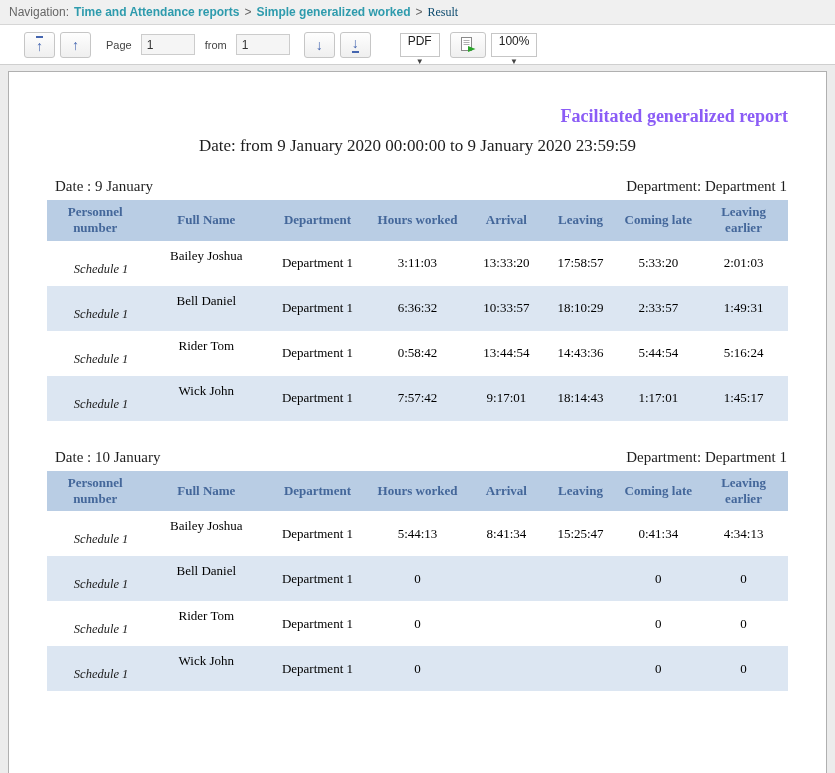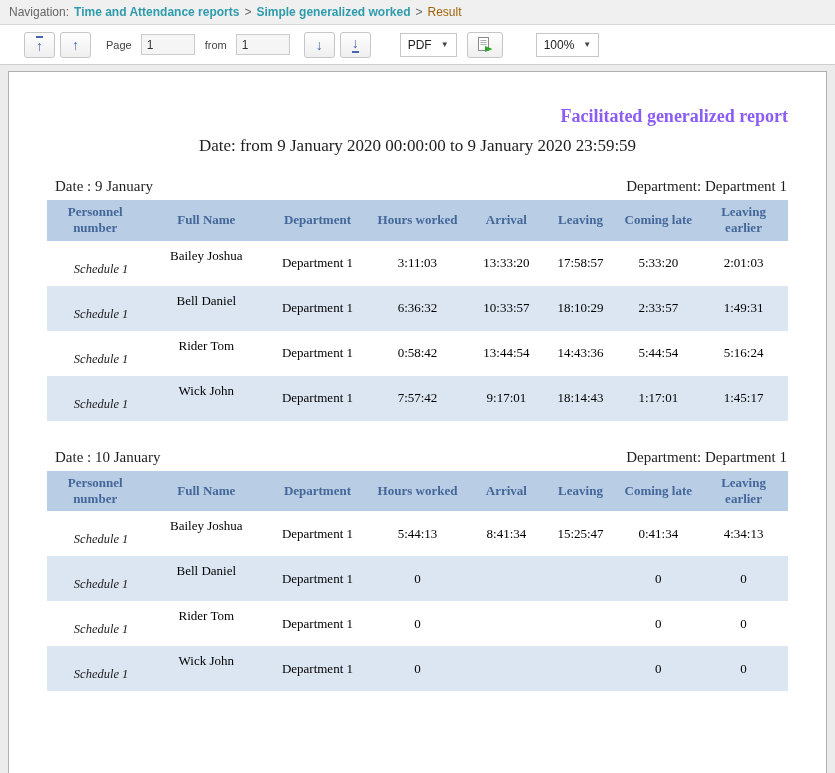--- a/index.html
+++ b/index.html
@@ -12,21 +12,21 @@
 
   
   .navbar {
     height:25px; background:#f0f0f0; border-bottom:1px solid #d6d6d6;
     display:flex; align-items:center; padding:0 9px;
     font-size:12px; color:#666;
   }
   .navbar > * { margin-right:5px; white-space:nowrap; }
   .nav-link { color:#2e9bad; font-weight:bold; text-decoration:none; cursor:pointer; }
   .nav-sep { color:#666; }
-  .nav-current { color:#a16207; }
+  .nav-current { color:#0c4a6e;font-family:Liberation Serif, serif; }
 
   
   .toolbar {
     height:40px; background:#ffffff; border-bottom:1px solid #cfcfcf;
     display:flex; align-items:center; padding:0 0 0 24px;
   }
   .tbtn {
     width:31px; height:26px; border:1px solid #c6c6c6; border-radius:3px;
     background:linear-gradient(#fefefe,#efefef);
     display:flex; align-items:center; justify-content:center;
@@ -37,24 +37,24 @@
   .bar-bottom { border-bottom:2px solid #4566b0; padding-bottom:1px; }
   .tlabel { font-size:11px; color:#444; margin:0 9px 0 10px; }
   .tinput {
     width:54px; height:21px; border:1px solid #ccc; background:#f5f5f5;
     font-size:12px; padding:1px 5px; color:#333; font-family:inherit;
   }
   .gap-left { margin-left:14px; }
   .tselect {
     height:24px; border:1px solid #c6c6c6; background:#fff;
     display:flex; align-items:center; gap:9px;
-    font-size:12px; color:#222; padding:0 7px; cursor:pointer;
+    font-size:12px; color:#222; padding:0 7px; cursor:pointer;flex-direction:column;
   }
   .sel-format { margin-left:24px; }
-  .sel-zoom { margin-left:28px; }
+  .sel-zoom { margin-left:0; }
   .chev { font-size:8px; color:#444; }
   .export-btn { margin-left:10px; width:36px; }
 
   
   .panel {
     margin:6px 8px 0 8px; background:#fff; border:1px solid #b0b0b0;
     height:760px; padding:0 38px; overflow:hidden;
   }
 
   

